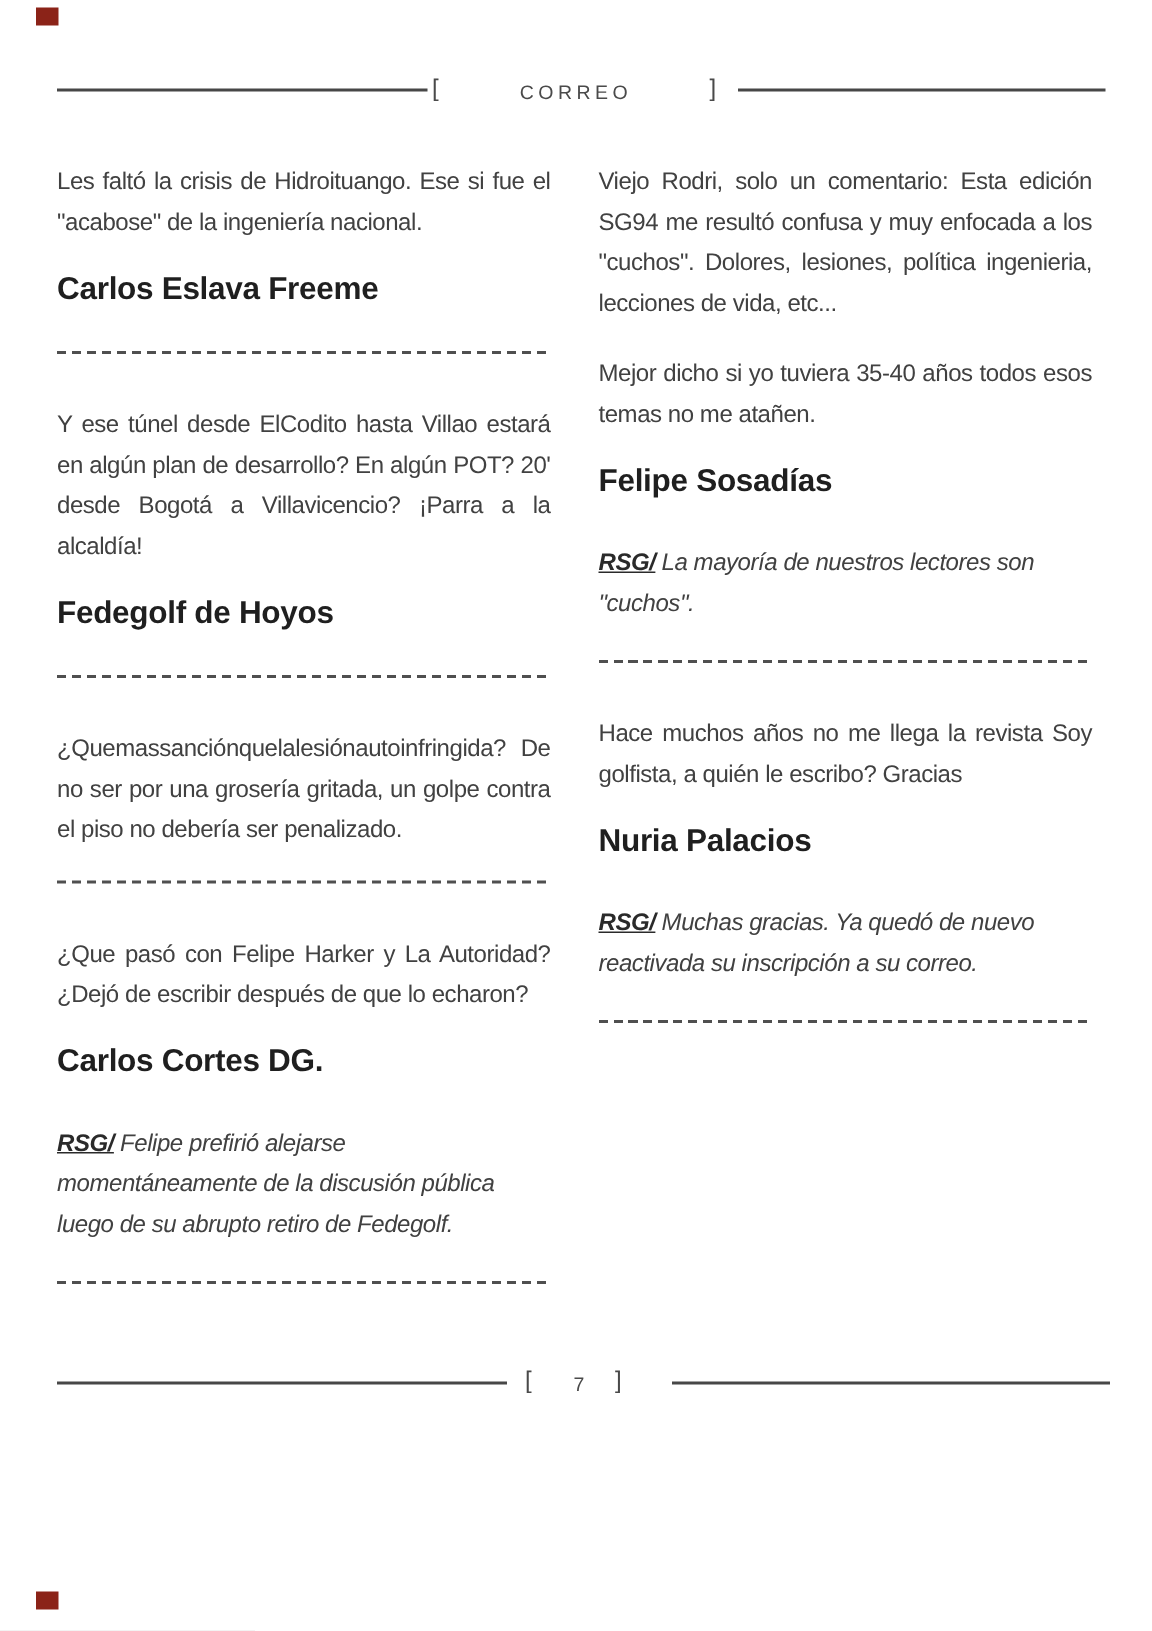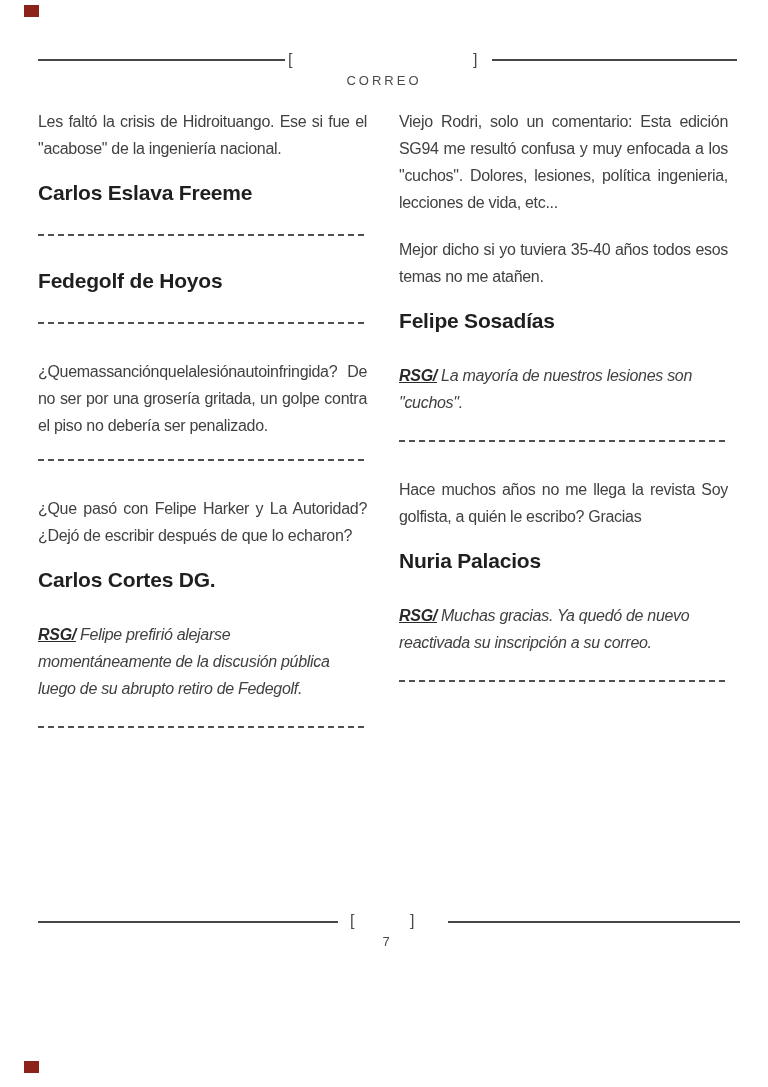--- a/index.html
+++ b/index.html
@@ -22,21 +22,20 @@
   .bracket{
     position:absolute;
     font-size:16px;color:#4a4a4a;font-weight:400;
     letter-spacing:0;line-height:16px;
   }
   .small-caps-title{
     position:absolute;
     font-size:13px;color:#4a4a4a;
     letter-spacing:3px;font-weight:400;
     text-align:center;
-    margin-top:19px;
   }
 
   
   .columns{
     position:absolute;left:38px;top:108px;width:694px;
     display:flex;gap:32px;
   }
   .col{width:329px;}
   .paragraph{
     font-size:16px;line-height:27px;letter-spacing:-0.3px;
@@ -76,37 +75,38 @@
     <div class="rule" style="left:492px;top:59px;width:245px;"></div>
   </div>
 
   <div class="columns">
 
     <div class="col">
       <p class="paragraph">Les faltó la crisis de Hidroituango. Ese si fue el "acabose" de la ingeniería nacional.</p>
       <p class="author">Carlos Eslava Freeme</p>
       <div class="divider"></div>
 
+      <p class="paragraph">Y ese túnel desde ElCodito hasta Villao estará en algún plan de desarrollo? En algún POT? 20' desde Bogotá a Villavicencio?  ¡Parra a la alcaldía!</p>
       <p class="author">Fedegolf de Hoyos</p>
       <div class="divider"></div>
 
       <p class="paragraph">¿Quemassanciónquelalesiónautoinfringida? De no ser por una grosería gritada, un golpe contra el piso no debería ser penalizado.</p>
       <div class="divider"></div>
 
       <p class="paragraph">¿Que pasó con Felipe Harker y La Autoridad? ¿Dejó de escribir después de que lo echaron?</p>
       <p class="author">Carlos Cortes DG.</p>
       <p class="reply"><span class="rsg">RSG/</span><span> Felipe prefirió alejarse momentáneamente de la discusión pública luego de su abrupto retiro de Fedegolf.</span></p>
       <div class="divider"></div>
     </div>
 
     <div class="col">
       <p class="paragraph">Viejo Rodri, solo un comentario: Esta edición SG94 me resultó confusa y muy enfocada a los "cuchos". Dolores, lesiones, política ingenieria, lecciones de vida, etc...</p>
       <p class="paragraph">Mejor dicho si yo tuviera 35-40 años todos esos temas no me atañen.</p>
       <p class="author">Felipe Sosadías</p>
-      <p class="reply"><span class="rsg">RSG/</span><span> La mayoría de nuestros lesiones son "cuchos".</span></p>
+      <p class="reply"><span class="rsg">RSG/</span><span> La mayoría de nuestros lectores son "cuchos".</span></p>
       <div class="divider"></div>
 
       <p class="paragraph">Hace muchos años no me llega la revista Soy golfista, a quién le escribo? Gracias</p>
       <p class="author">Nuria Palacios</p>
       <p class="reply"><span class="rsg">RSG/</span><span> Muchas gracias. Ya quedó de nuevo reactivada su inscripción a su correo.</span></p>
       <div class="divider"></div>
     </div>
 
   </div>
 

